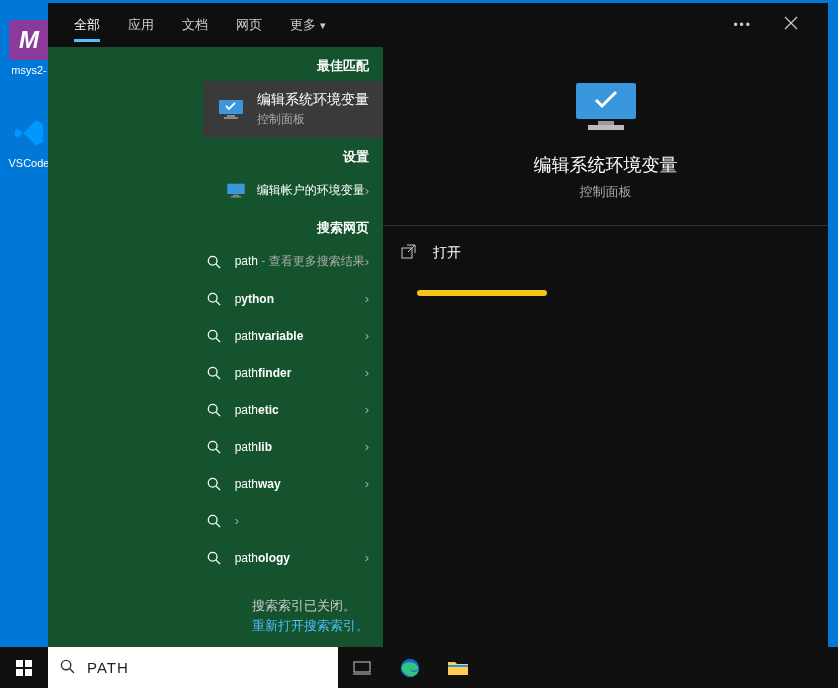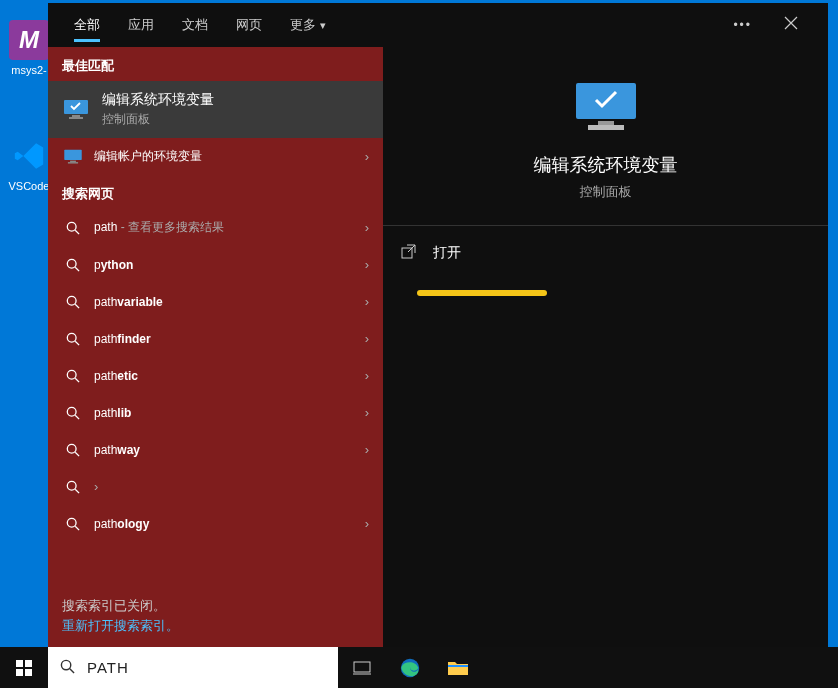--- a/index.html
+++ b/index.html
@@ -3,39 +3,39 @@
   <meta charset="utf-8">
   <style>
     * { margin: 0; padding: 0; box-sizing: border-box; font-family: "Segoe UI", "Microsoft YaHei", sans-serif; }
     body { width: 838px; height: 688px; background: #0078d7; position: relative; overflow: hidden; }
     
     
     .desktop-icon { position: absolute; width: 50px; text-align: center; color: white; font-size: 11px; }
     .desktop-icon .icon-box { width: 40px; height: 40px; margin: 0 auto 4px; border-radius: 4px; display: flex; align-items: center; justify-content: center; font-size: 24px; font-weight: bold; }
     .msys2-icon { top: 20px; left: 4px; }
     .msys2-icon .icon-box { background: #8b3a9c; color: white; font-style: italic; }
-    .vscode-icon { top: 136px; left: 4px; }
+    .vscode-icon { top: 113px; left: 4px; }
     .vscode-icon .icon-box { color: #0098FF; }
     
     
     .start-menu { position: absolute; left: 48px; top: 3px; width: 780px; height: 644px; background: #0f0f0f; display: flex; flex-direction: column; }
     
     
     .tabs { display: flex; align-items: center; padding: 8px 12px; height: 44px; border-bottom: none; }
     .tab { padding: 10px 14px; color: #ccc; font-size: 13px; cursor: pointer; position: relative; }
     .tab.active { color: white; }
     .tab.active::after { content: ""; position: absolute; bottom: 2px; left: 14px; right: 14px; height: 3px; background: #4cc2ff; }
     .tab .dropdown-icon { margin-left: 4px; font-size: 11px; }
     .tabs-spacer { flex: 1; }
     .menu-dots { color: #ccc; font-size: 12px; padding: 10px 14px; cursor: pointer; letter-spacing: 2px; }
     .close-btn { color: #ccc; font-size: 16px; padding: 10px 18px; cursor: pointer; }
     
     
     .menu-body { flex: 1; display: flex; overflow: hidden; }
-    .left-pane { width: 335px; background: #7f1d1d; display: flex; flex-direction: column; overflow-y: auto; }
+    .left-pane { width: 335px; background: #14532d; display: flex; flex-direction: column; overflow-y: auto; align-items: flex-end; }
     .right-pane { flex: 1; background: #0f0f0f; display: flex; flex-direction: column; }
     
     
     .section-header { padding: 10px 14px 6px; font-size: 13px; color: white; font-weight: 600; }
     .best-match { display: flex; align-items: center; padding: 10px 14px; background: #3a3a3a; cursor: pointer; }
     .best-match .icon { width: 28px; height: 22px; margin-right: 12px; display: flex; align-items: center; justify-content: center; }
     .best-match .text { flex: 1; }
     .best-match .title { color: white; font-size: 14px; }
     .best-match .subtitle { color: #aaa; font-size: 12px; margin-top: 2px; }
     
@@ -118,20 +118,21 @@
             <rect x="9" y="16" width="8" height="2" fill="#888"></rect>
             <rect x="6" y="18" width="14" height="2" fill="#888"></rect>
           </svg>
         </div>
         <div class="text">
           <div class="title">编辑系统环境变量</div>
           <div class="subtitle">控制面板</div>
         </div>
       </div>
 
+      <div class="section-header">设置</div>
       <div class="result-item">
         <div class="icon">
           <svg width="20" height="16" viewBox="0 0 26 22">
             <rect x="1" y="1" width="24" height="14" rx="1" fill="#3a96dd"></rect>
             <rect x="9" y="16" width="8" height="2" fill="#888"></rect>
             <rect x="6" y="18" width="14" height="2" fill="#888"></rect>
           </svg>
         </div>
         <div class="label">编辑帐户的环境变量</div>
         <div class="chevron">›</div>

